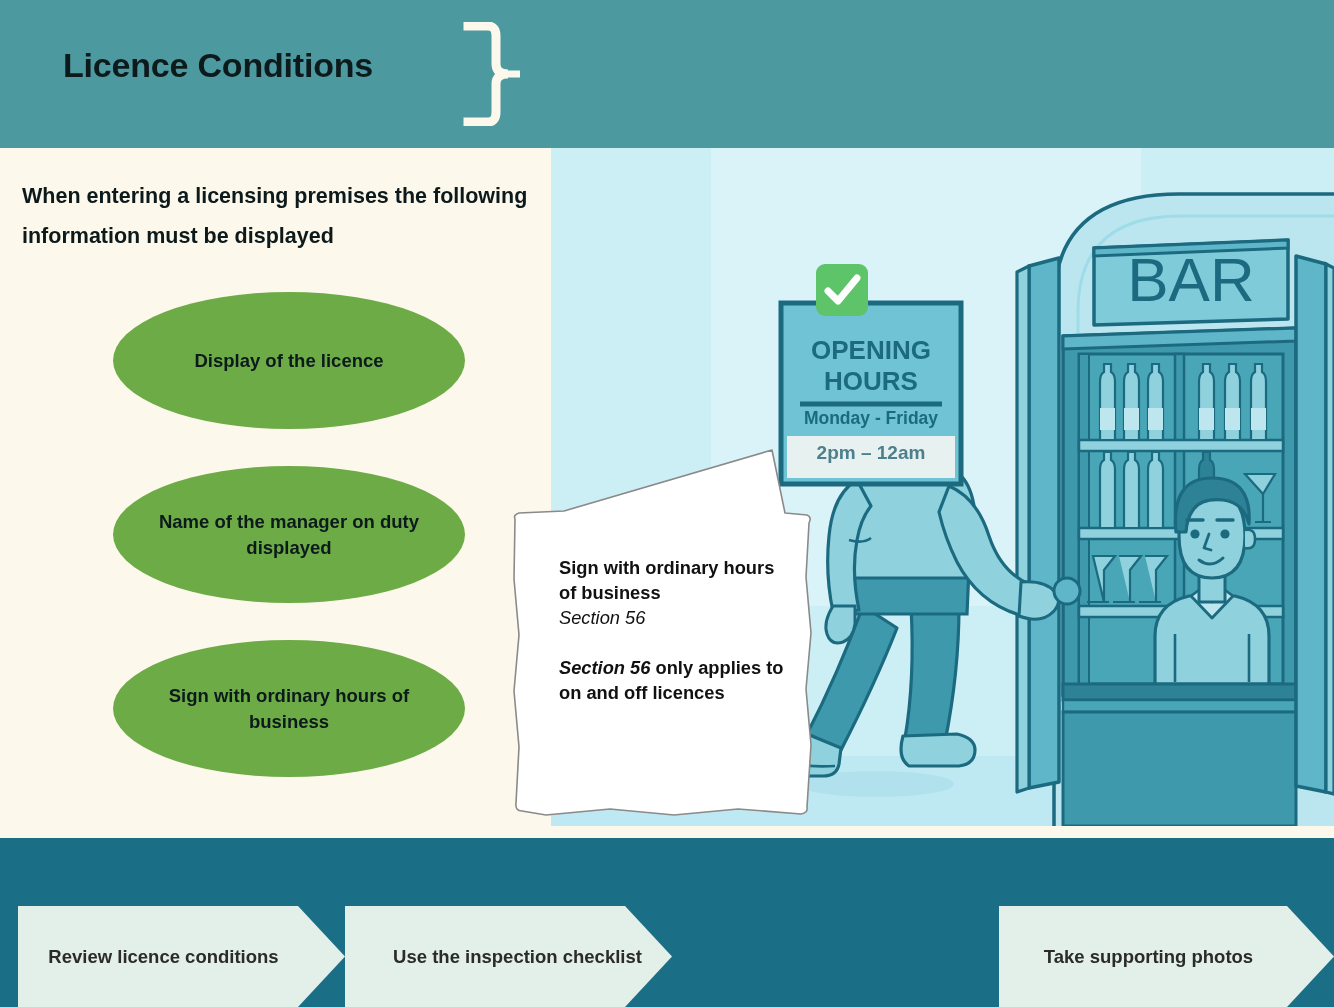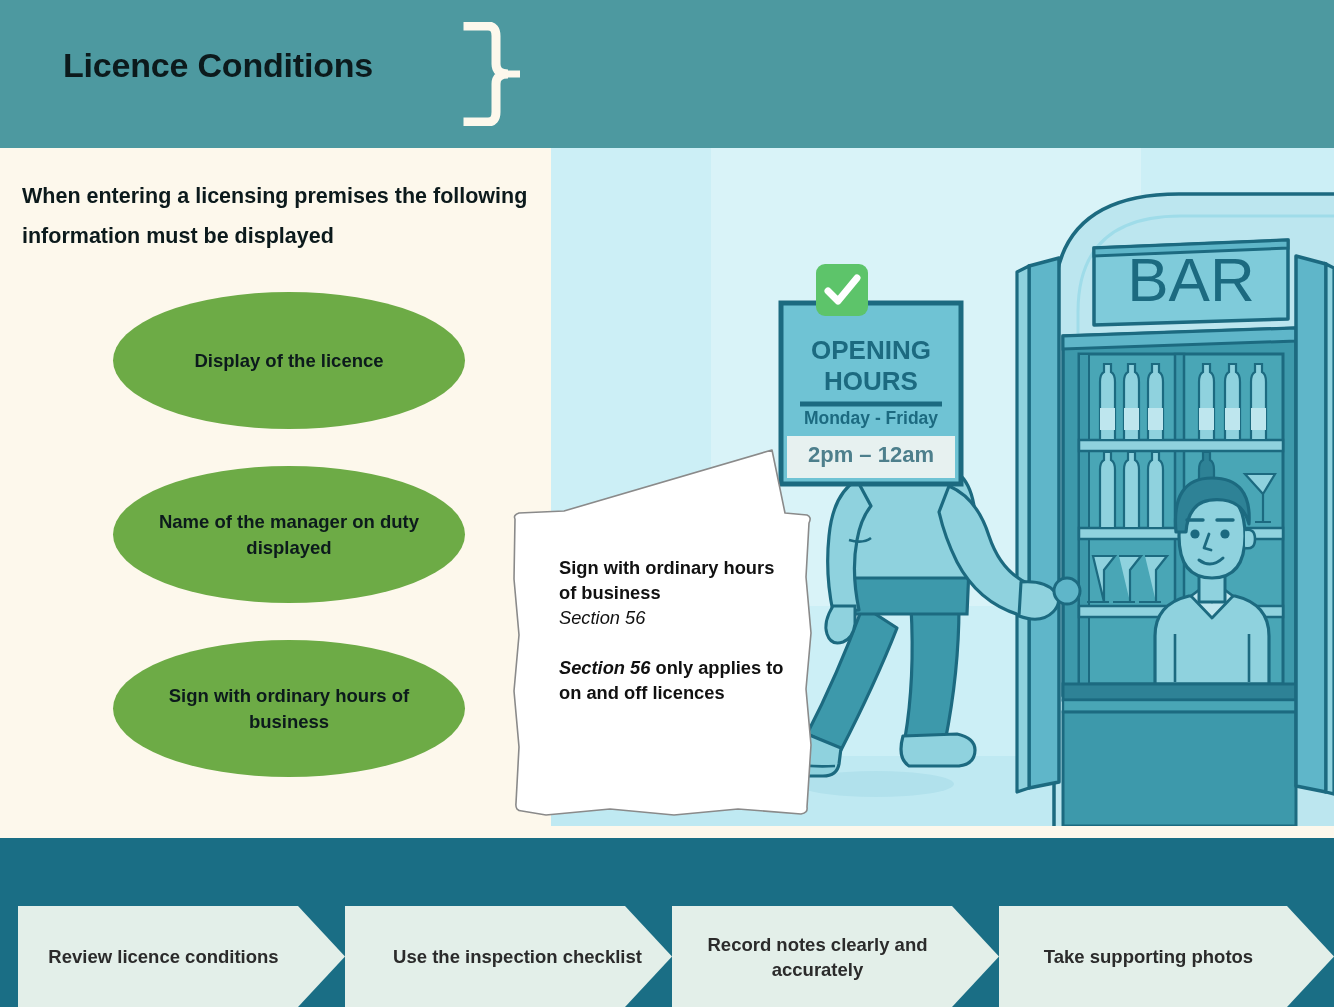--- a/index.html
+++ b/index.html
@@ -396,21 +396,21 @@
       </g>
     </svg>
 
     <div style="position:absolute; left:781px; top:315px; width:0; height:0;"></div>
 
     <div style="position:absolute; left:230px; top:175px; width:180px; text-align:center;margin-top:24px;">
       <div style="font-size:26px; font-weight:bold; color:#1C6A80; line-height:31px;">OPENING</div>
       <div style="font-size:26px; font-weight:bold; color:#1C6A80; line-height:31px;">HOURS</div>
     </div>
     <div style="position:absolute; left:230px; top:272px; width:180px; text-align:center; font-size:17.5px; font-weight:bold; color:#1C6A80;">Monday - Friday</div>
-    <div style="position:absolute; left:230px; top:306px; width:180px; text-align:center; font-size:22px; font-weight:bold; color:#4D7F8C;">2pm – 12am</div>
+    <div style="position:absolute; left:230px; top:306px; width:180px; text-align:center; font-size:19px; font-weight:bold; color:#4D7F8C;">2pm – 12am</div>
 
     <svg style="position:absolute; left:264px; top:127px; width:54px; height:54px;" viewBox="0 0 54 54">
       <rect x="1" y="1" width="52" height="52" rx="9" fill="#5DC46A"></rect>
       <path d="M13 28 L23 38 L42 15" fill="none" stroke="#FFFFFF" stroke-width="7" stroke-linecap="round" stroke-linejoin="round"></path>
     </svg>
 
   </div>
 
   <div id="note-wrap">
     <svg viewBox="0 0 305 385" style="position:absolute; left:0; top:0; width:305px; height:385px;">
@@ -433,23 +433,20 @@
     <div id="steps">
 
       <div class="step" style="left:18px; width:327px; clip-path: polygon(0 0, 280px 0, 327px 50.5px, 280px 101px, 0 101px);">
         <span>Review licence conditions</span>
       </div>
 
       <div class="step" style="left:345px; width:381px; clip-path: polygon(0 0, 280px 0, 327px 50.5px, 280px 101px, 0 101px);">
         <span>Use the inspection checklist</span>
       </div>
 
-      <div class="step" style="left:672px; width:327px; clip-path: polygon(0 0, 280px 0, 327px 50.5px, 280px 101px, 0 101px);">
-        <span>Record notes clearly and accurately</span>
-      </div>
 
       <div class="step" style="left:999px; width:335px; clip-path: polygon(0 0, 288px 0, 335px 50.5px, 288px 101px, 0 101px);">
         <span>Take supporting photos</span>
       </div>
 
     </div>
   </div>
 
 </div>
 

